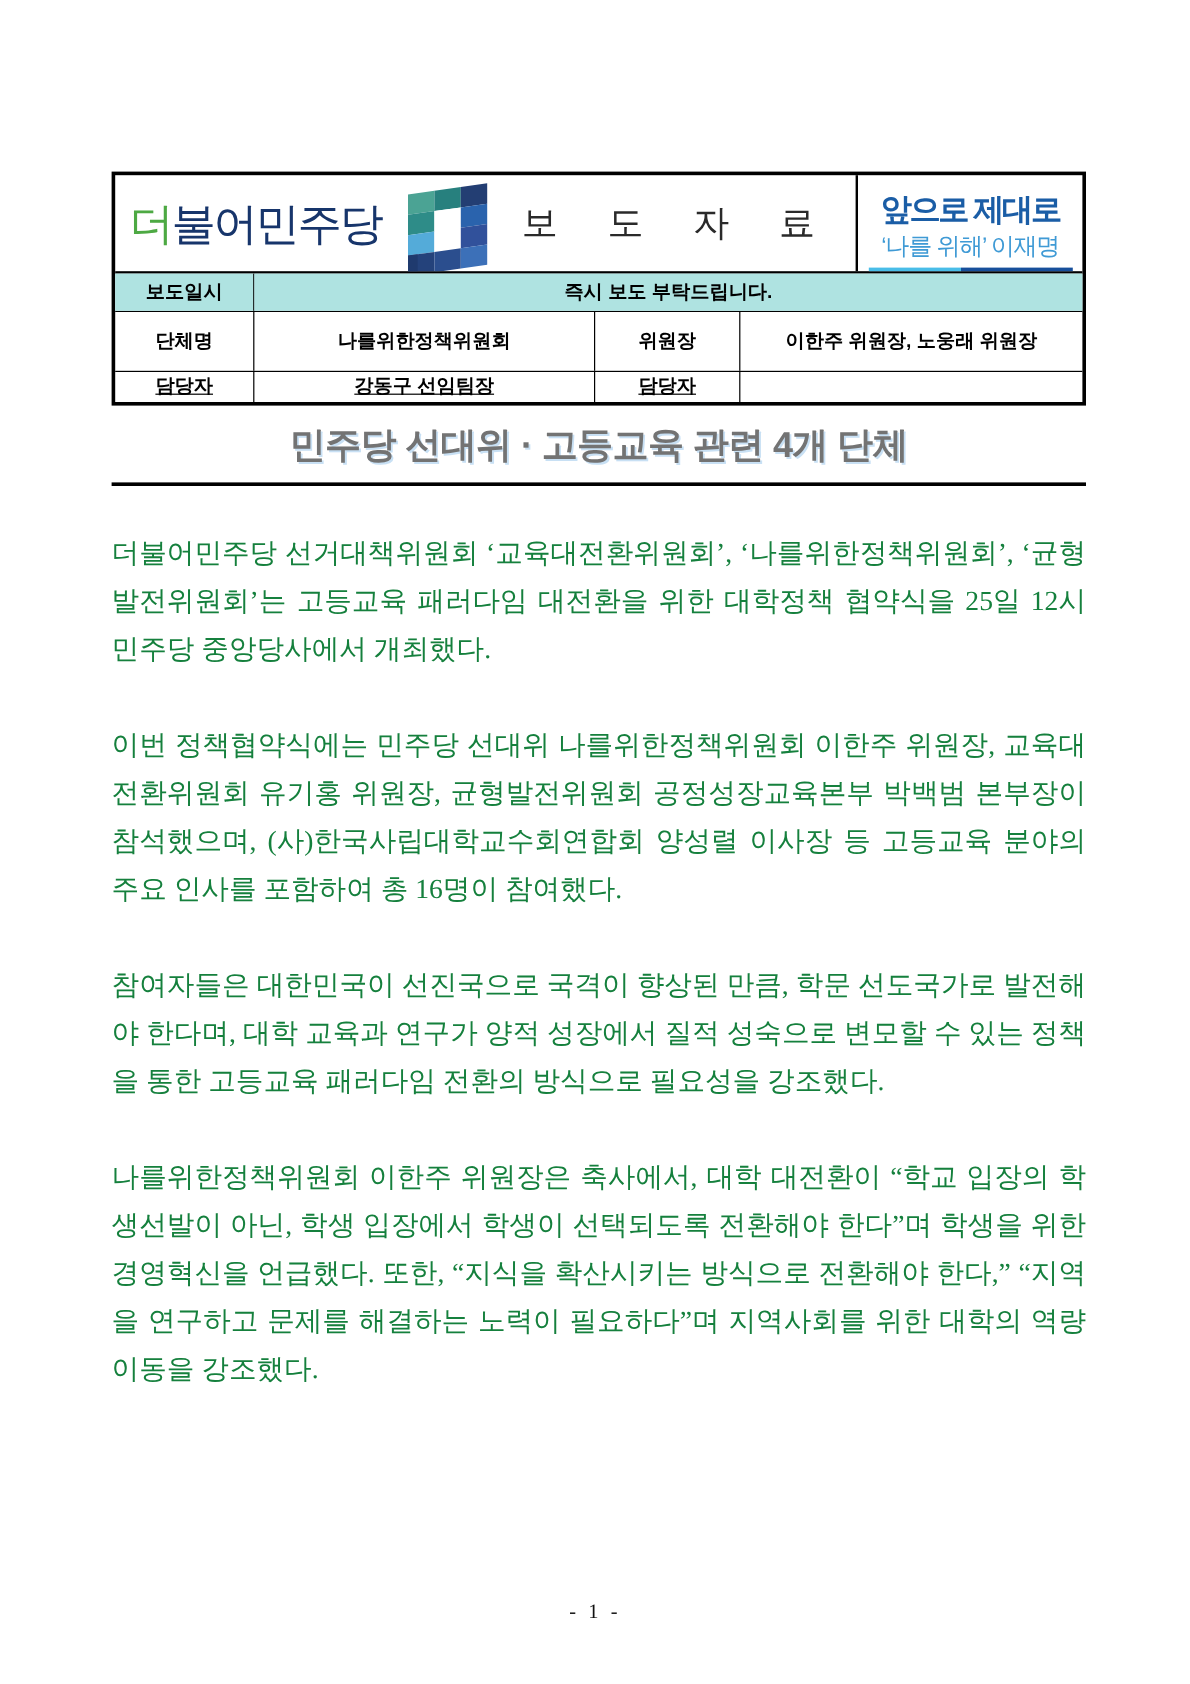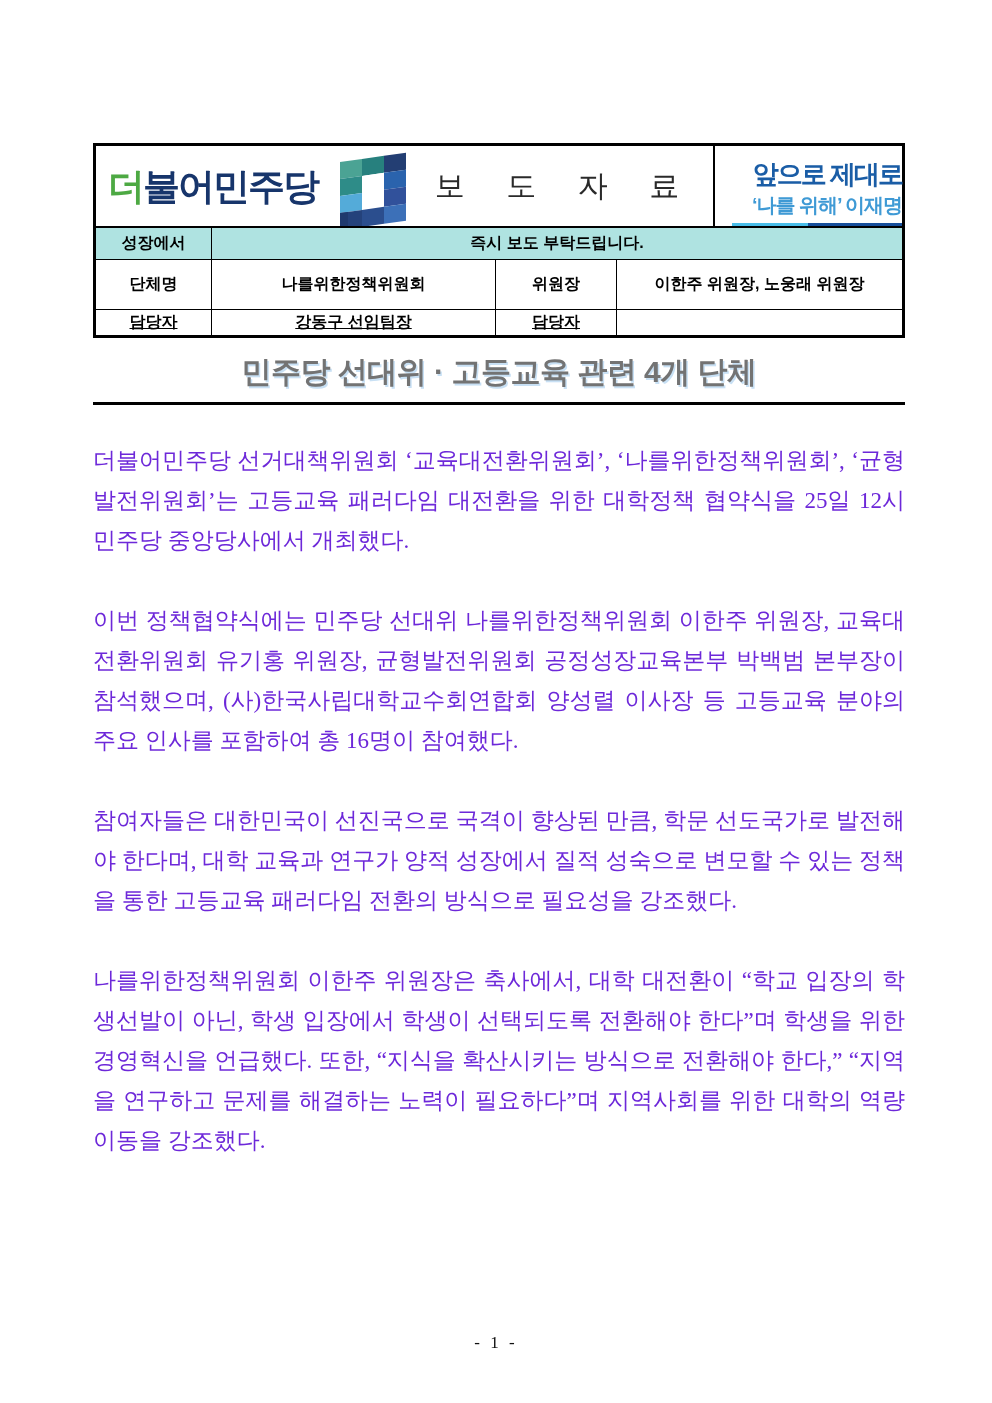--- a/index.html
+++ b/index.html
@@ -13,37 +13,37 @@
   .doc { position: absolute; left: 93px; top: 143px; width: 812px; }
 
   
   .itable { border: 3px solid #000; width: 812px; background: #fff; }
   .t-row { display: flex; border-bottom: 1px solid #000; }
   .t-row:last-child { border-bottom: none; }
 
   .t-header { display: flex; height: 82px; border-bottom: 2px solid #000; }
   .t-header-left { flex: 1; display: flex; align-items: center; overflow: hidden; }
   .logo { display: flex; align-items: center; padding-left: 12px; height: 100%; }
-  .logo-text { font-weight: bold; font-size: 37px; letter-spacing: -2px; line-height: 1; }
+  .logo-text { font-weight: normal; font-size: 37px; letter-spacing: -2px; line-height: 1; }
   .logo-green { color: #4DA943; }
   .logo-navy { color: #17356B; }
   .flag { margin-left: 6px; margin-top: 10px; }
   .doc-type {
     flex: 1; text-align: center;
     font-family: "Liberation Serif", serif;
     font-size: 30px; letter-spacing: 17px; color: #2a2a2a;
     padding-left: 8px; white-space: nowrap;
   }
   .t-header-right {
     width: 189px; border-left: 2px solid #000;
-    display: flex; flex-direction: column; justify-content: center; align-items: flex-end;
+    display: flex; flex-direction: column; justify-content: center; align-items: center;
     padding-top: 15px;
   }
   .slogan1 { font-size: 26px; font-weight: bold; color: #1A5DA6; letter-spacing: -2px; line-height: 1.05; }
-  .slogan2 { font-size: 20px; font-weight: bold; color: #3F9AD5; letter-spacing: -1px; margin-top: 3px; }
+  .slogan2 { font-size: 20px; font-weight: normal; color: #3F9AD5; letter-spacing: -1px; margin-top: 3px; }
   .slogan-underline { width: 170px; height: 3px; margin-top: 4px;
     background: linear-gradient(to right, #49BDE8 45%, #174F9B 45%); }
 
   .cell {
     display: flex; align-items: center; justify-content: center;
     font-weight: bold; font-size: 16px; text-align: center; overflow: hidden;
   }
   .bR { border-right: 1px solid #000; }
   .bR-dot { border-right: 1px dotted #555; }
   .teal { background: #AFE3E1; }
@@ -68,21 +68,21 @@
     font-size: 30px; font-weight: bold; color: #737373;
     line-height: 46px; letter-spacing: -0.5px;
     text-shadow: 1.5px 1.5px 0 #C8E0F4;
   }
   .title-rule { height: 3px; background: #000; margin-top: 7px; }
 
   
   .body-text {
     margin-top: 36px;
     font-family: "Liberation Serif", serif;
-    font-size: 23px; line-height: 40px; color: #6d28d9;
+    font-size: 23px; line-height: 40px; color: #15803d;
     text-align: justify;
   }
   .body-text p { margin-bottom: 40px; }
   .body-text p:last-child { margin-bottom: 0; }
 
   
   .page-footer {
     position: absolute; left: 0; right: 0; top: 1333px;
     text-align: center;
     font-family: "Liberation Serif", serif;
@@ -121,21 +121,21 @@
         <div class="doc-type">보 도 자 료</div>
       </div>
       <div class="t-header-right">
         <div class="slogan1">앞으로 제대로</div>
         <div class="slogan2">‘나를 위해’ 이재명</div>
         <div class="slogan-underline"></div>
       </div>
     </div>
 
     <div class="t-row">
-      <div class="cell wA h32 teal bR">성장에서</div>
+      <div class="cell wA h32 teal bR">보도일시</div>
       <div class="cell wD h32 teal">즉시 보도 부탁드립니다.</div>
     </div>
 
     <div class="t-row">
       <div class="cell wA h50 bR">단체명</div>
       <div class="cell wB h50 bR">나를위한정책위원회</div>
       <div class="cell wC h50 bR">위원장</div>
       <div class="cell wD h50">이한주 위원장, 노웅래 위원장</div>
     </div>
 

